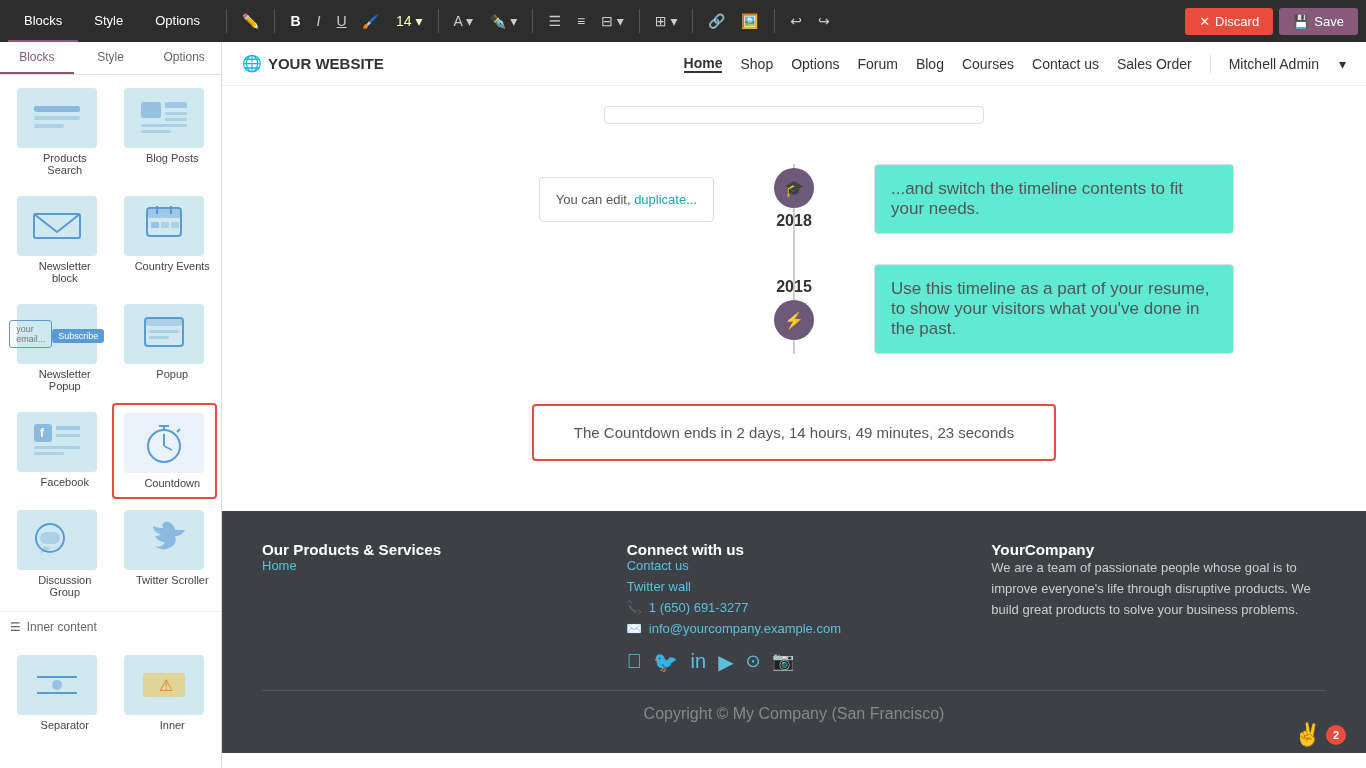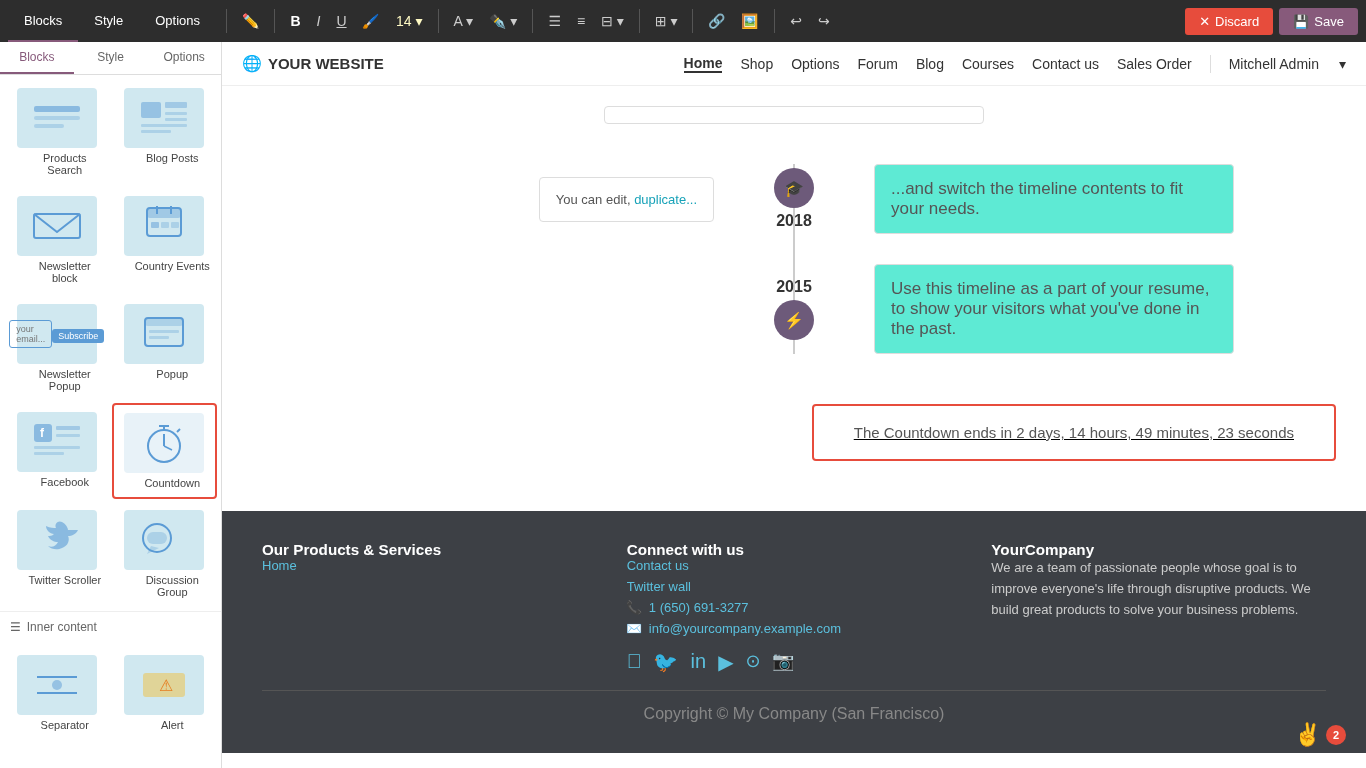--- a/index.html
+++ b/index.html
@@ -101,21 +101,21 @@
       width: 40px; height: 40px; border-radius: 50%; background: #6d5a7a;
       display: flex; align-items: center; justify-content: center; color: #fff; font-size: 16px;
     }
 
     .timeline-input-box {
       border: 1px solid #ddd; padding: 8px 12px; color: #aaa;
       border-radius: 4px; width: 380px; font-size: 13px; margin-bottom: 20px;
     }
 
     
-    .countdown-section { display: flex; justify-content: flex-end; padding: 20px 0; text-decoration: underline; }
+    .countdown-section { display: flex; justify-content: center; padding: 20px 0; }
     .countdown-box {
       border: 2px solid #e74c3c; padding: 18px 40px; border-radius: 4px;
       font-size: 15px; color: #555; text-align: center;
     }
 
     
     .footer { background: #3d4045; color: #fff; padding: 30px 40px; margin-top: 10px; }
     .footer-grid { display: grid; grid-template-columns: 1fr 1fr 1fr; gap: 30px; }
     .footer-link { color: #5bc0de; font-size: 13px; display: block; margin-bottom: 6px; cursor: pointer; }
     .footer-text { font-size: 13px; color: #ccc; line-height: 1.6; margin-bottom: 10px; }
@@ -282,35 +282,35 @@
             <line x1="25" y1="8" x2="25" y2="12" stroke="#5b9bd5" stroke-width="2"></line>
             <line x1="38" y1="14" x2="41" y2="11" stroke="#5b9bd5" stroke-width="2"></line>
           </svg>
         </div>
         <div class="block-label">Countdown</div>
       </div>
 
       <div class="block-item">
         <div class="block-thumb" style="background:#d0e8f0;">
           <svg width="50" height="40" viewBox="0 0 50 40">
-            <path d="M46,10 C44,14 40,16 36,16 C38,20 36,26 30,28 C26,30 20,30 16,26 C20,28 24,26 26,22 C22,22 18,20 16,16 C18,16 20,16 22,14 C18,14 14,10 14,6 C18,8 22,8 24,8 C22,4 26,0 30,2 C34,4 36,8 36,10 Z" fill="#5b9bd5" opacity="0.6"></path>
-          </svg>
-        </div>
-        <div class="block-label">Twitter Scroller</div>
-      </div>
-
-      <div class="block-item">
-        <div class="block-thumb" style="background:#d0e8f0;">
-          <svg width="50" height="40" viewBox="0 0 50 40">
             <circle cx="18" cy="18" r="14" fill="none" stroke="#5b9bd5" stroke-width="2"></circle>
             <rect x="8" y="12" width="20" height="12" rx="6" fill="#5b9bd5" opacity="0.3"></rect>
             <polygon points="12,26 8,34 20,28" fill="#5b9bd5" opacity="0.3"></polygon>
           </svg>
         </div>
         <div class="block-label">Discussion Group</div>
+      </div>
+
+      <div class="block-item">
+        <div class="block-thumb" style="background:#d0e8f0;">
+          <svg width="50" height="40" viewBox="0 0 50 40">
+            <path d="M46,10 C44,14 40,16 36,16 C38,20 36,26 30,28 C26,30 20,30 16,26 C20,28 24,26 26,22 C22,22 18,20 16,16 C18,16 20,16 22,14 C18,14 14,10 14,6 C18,8 22,8 24,8 C22,4 26,0 30,2 C34,4 36,8 36,10 Z" fill="#5b9bd5" opacity="0.6"></path>
+          </svg>
+        </div>
+        <div class="block-label">Twitter Scroller</div>
       </div>
     </div>
 
     <div class="inner-content-label">
       <span>☰</span>
       <span>Inner content</span>
     </div>
 
     <div class="blocks-grid">
       <div class="block-item">
@@ -323,21 +323,21 @@
         </div>
         <div class="block-label">Separator</div>
       </div>
       <div class="block-item">
         <div class="block-thumb" style="background:#d0e8f0;">
           <svg width="50" height="40" viewBox="0 0 50 40">
             <rect x="4" y="8" width="42" height="24" rx="3" fill="#f0c040" opacity="0.5"></rect>
             <text x="20" y="26" font-size="16" fill="#e67e22">⚠</text>
           </svg>
         </div>
-        <div class="block-label">Alert</div>
+        <div class="block-label">Inner</div>
       </div>
     </div>
 
   </div>
 
   <div class="main">
     <div class="preview">
 
       <div class="nav">
         <div class="nav-brand">

